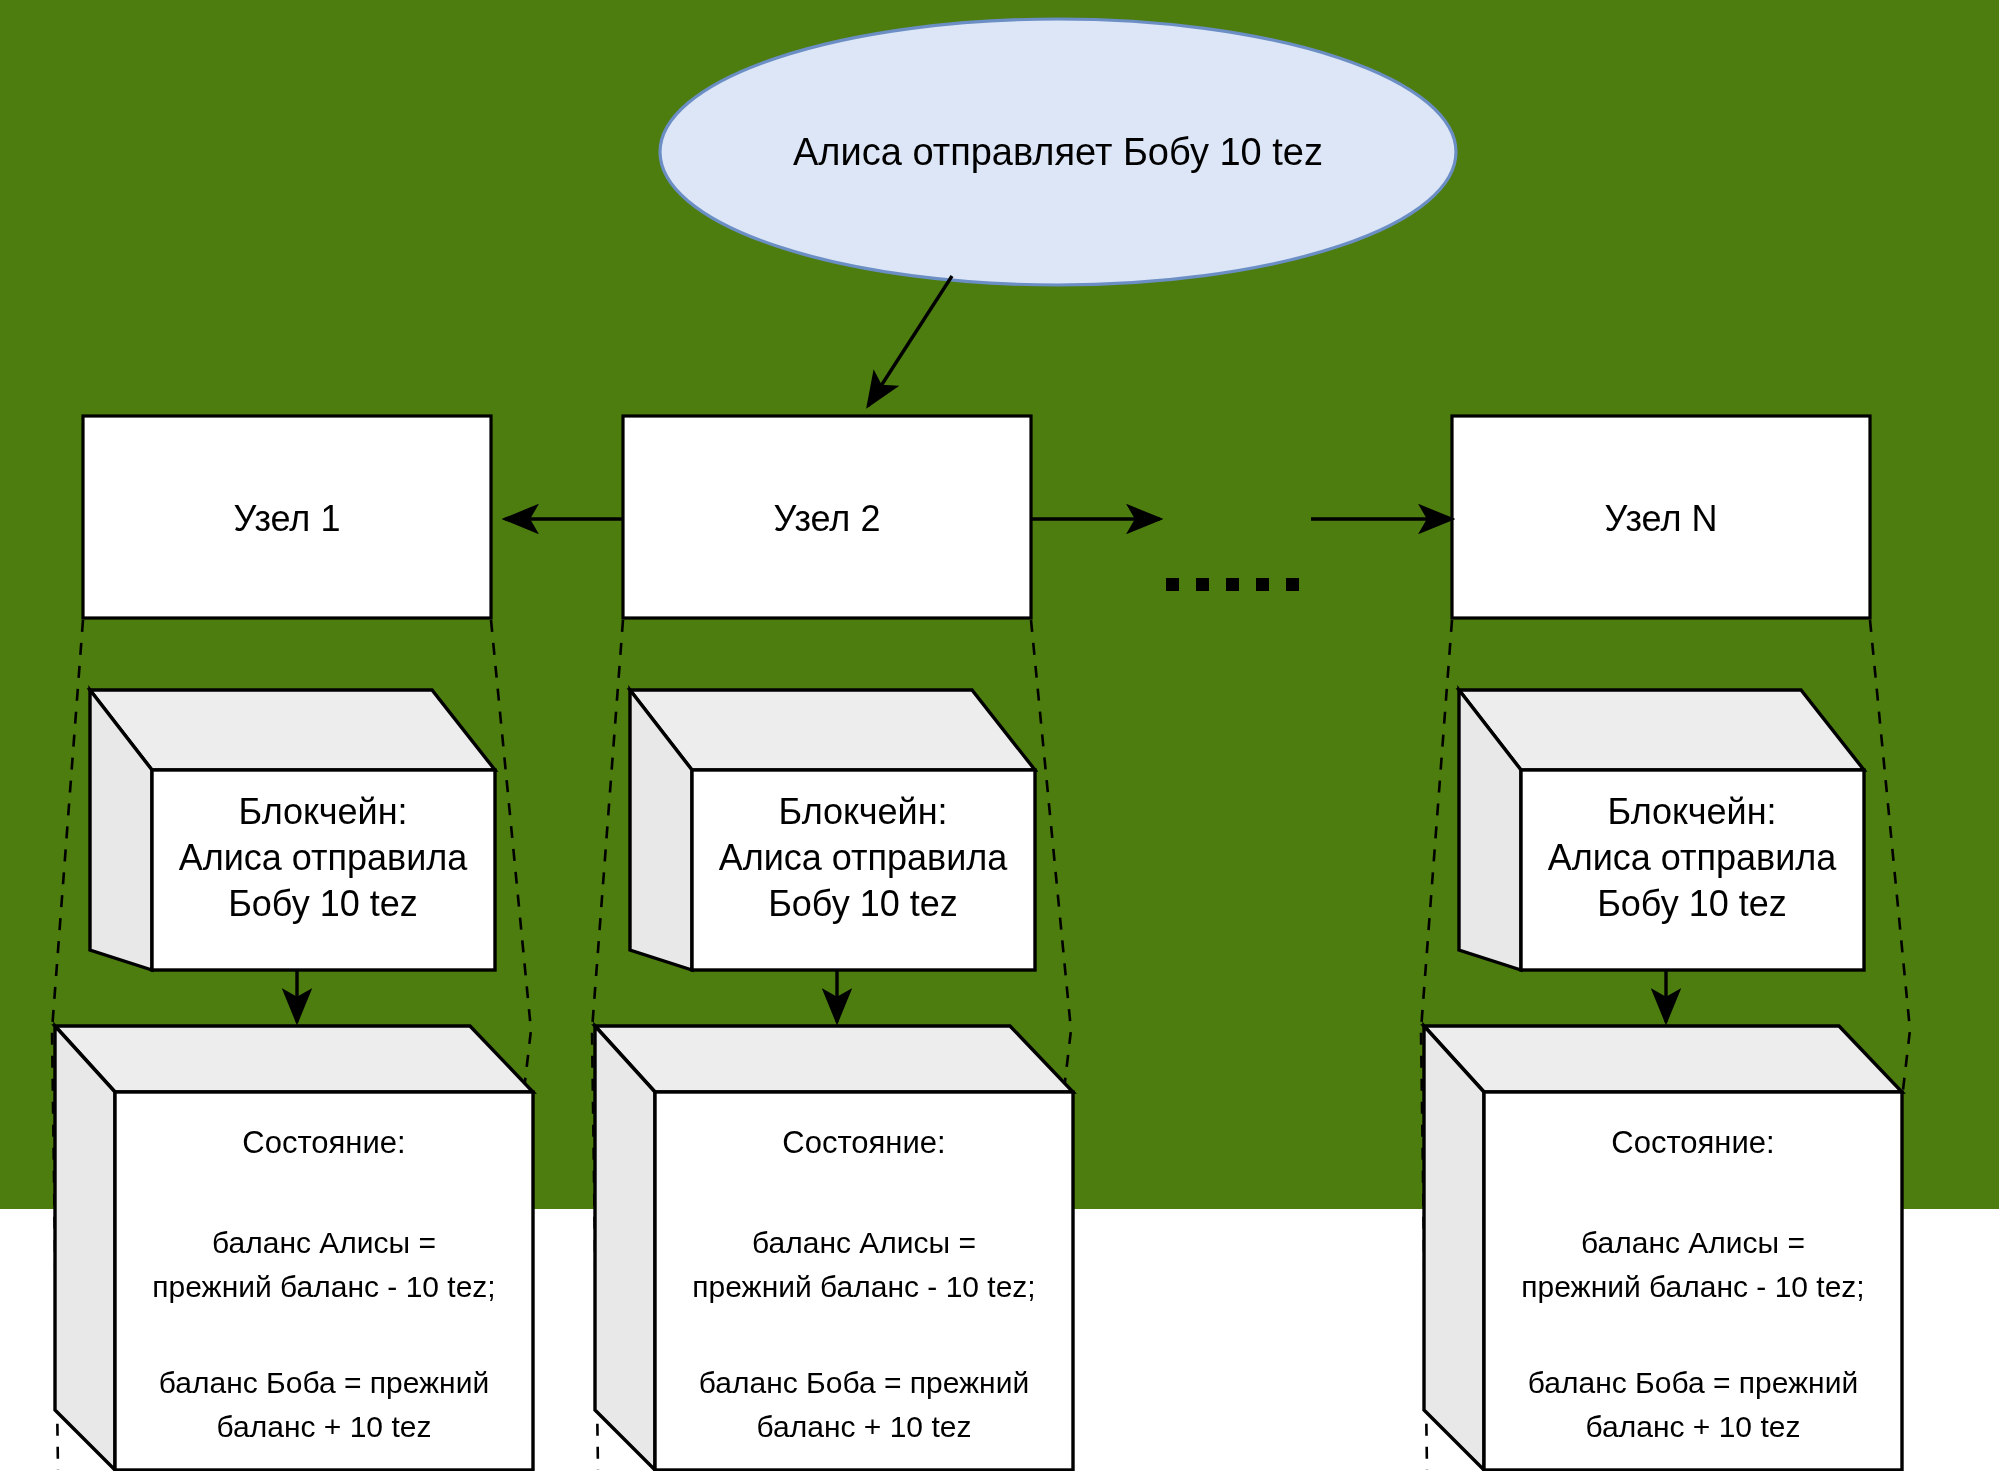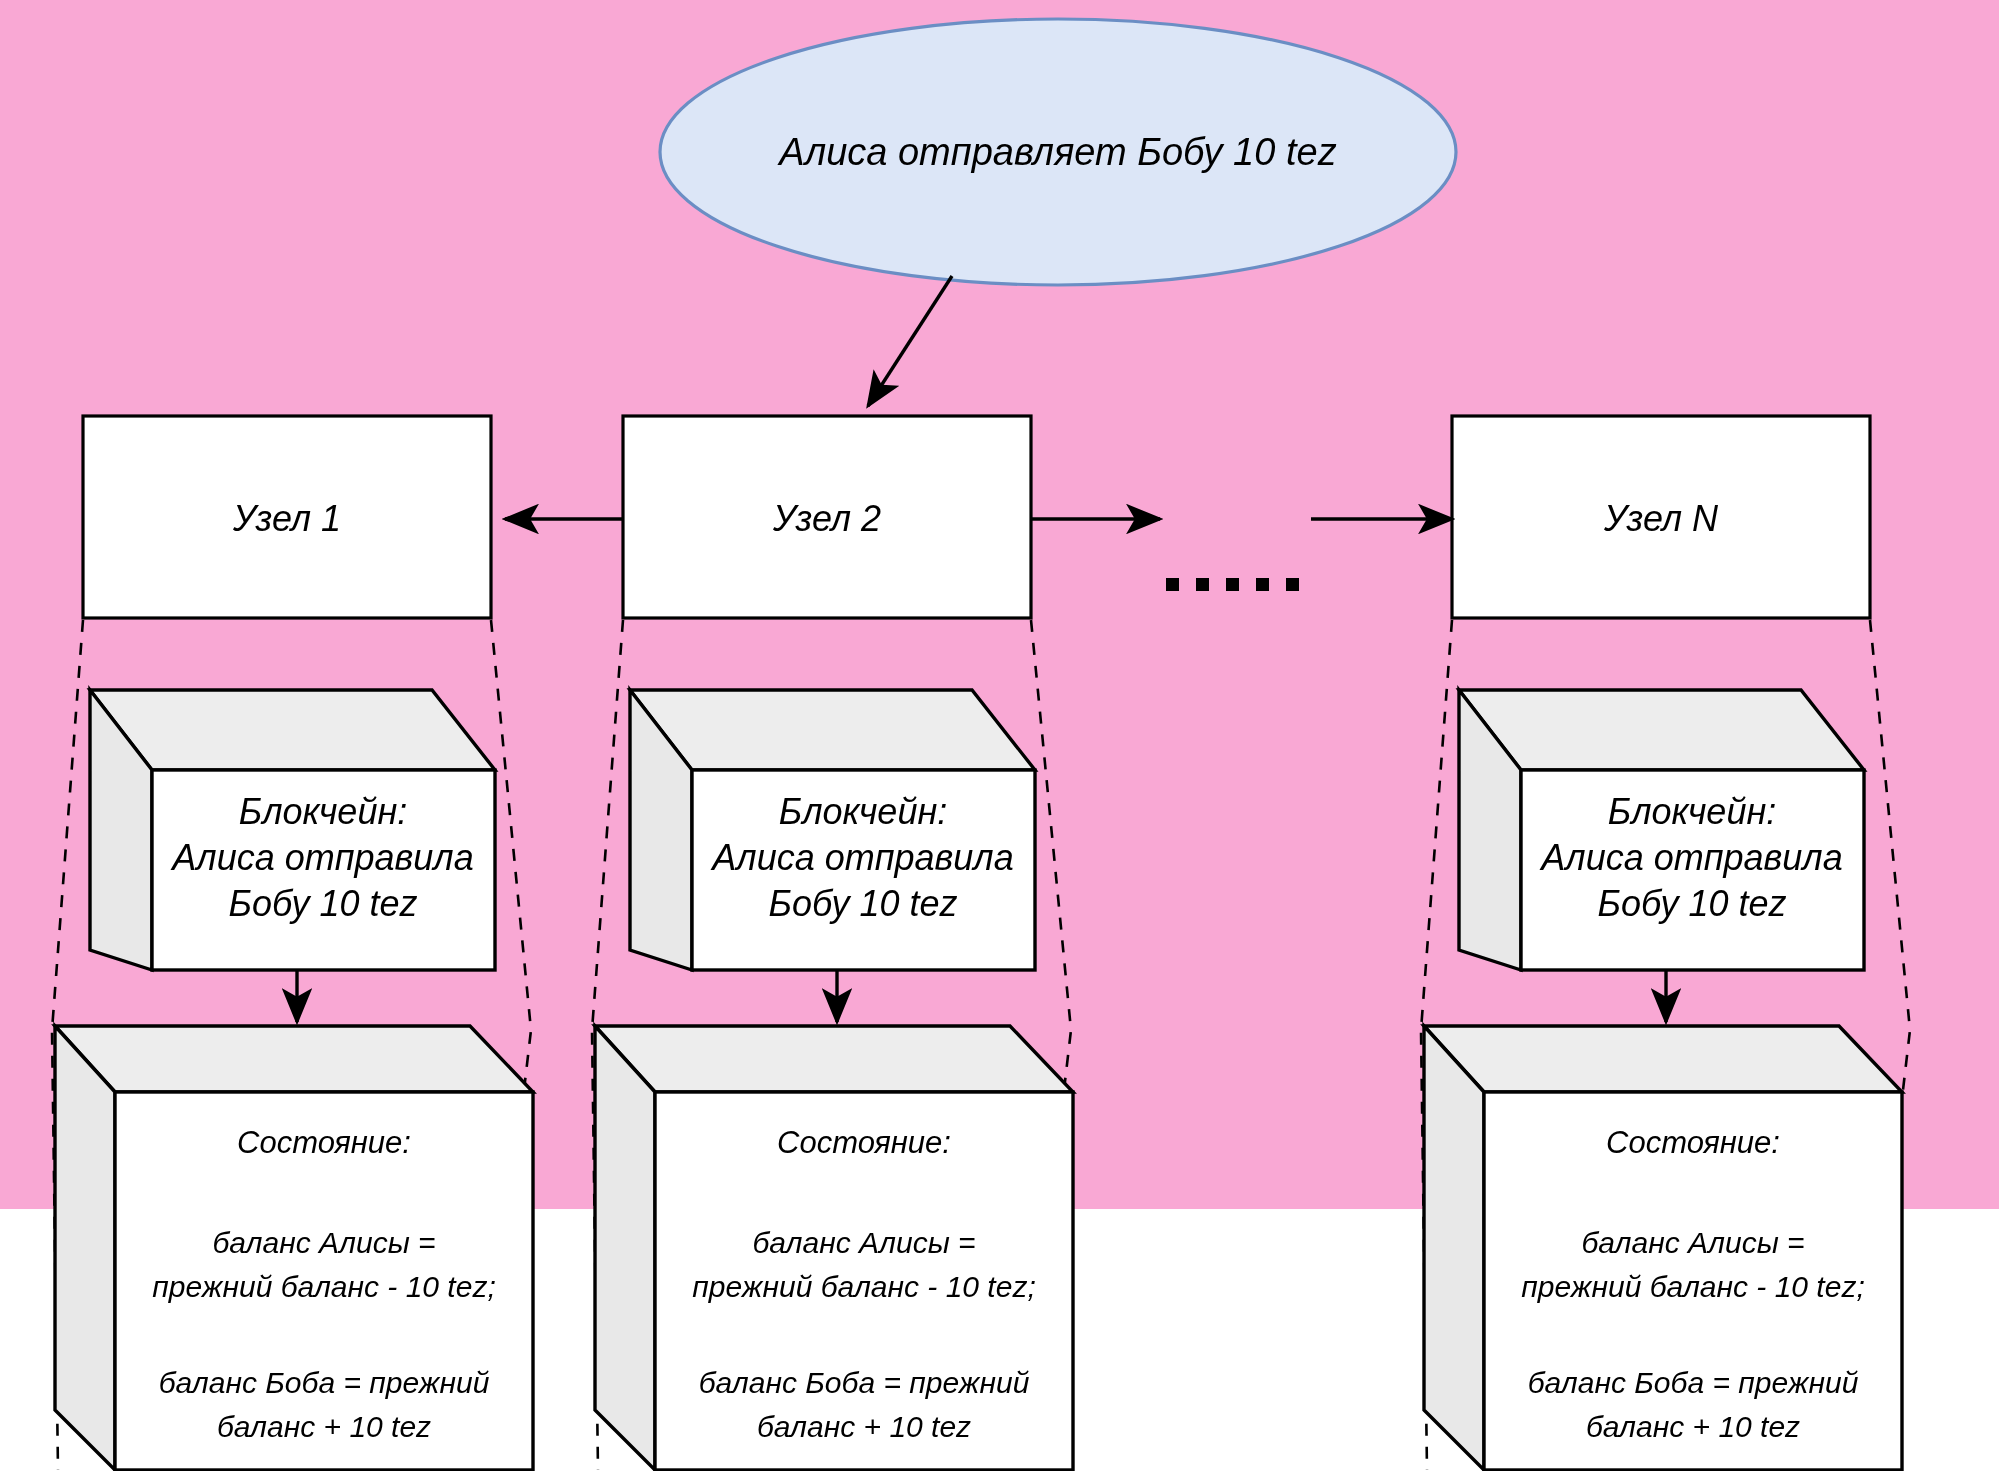--- a/index.html
+++ b/index.html
@@ -10,22 +10,21 @@
   body {
     width: 1999px;
     height: 1471px;
     overflow: hidden;
     font-family: "Liberation Sans", sans-serif;
   }
   #diagram-root {
     position: relative;
     width: 1999px;
     height: 1209px;
-    background: #f9a8d4;
-    font-style: italic;
+    background: #4d7c0f;
   }
   svg.diagram {
     display: block;
     width: 1999px;
     height: 1471px;
   }
   .node-rect {
     fill: #ffffff;
     stroke: #000000;
     stroke-width: 3.2;

